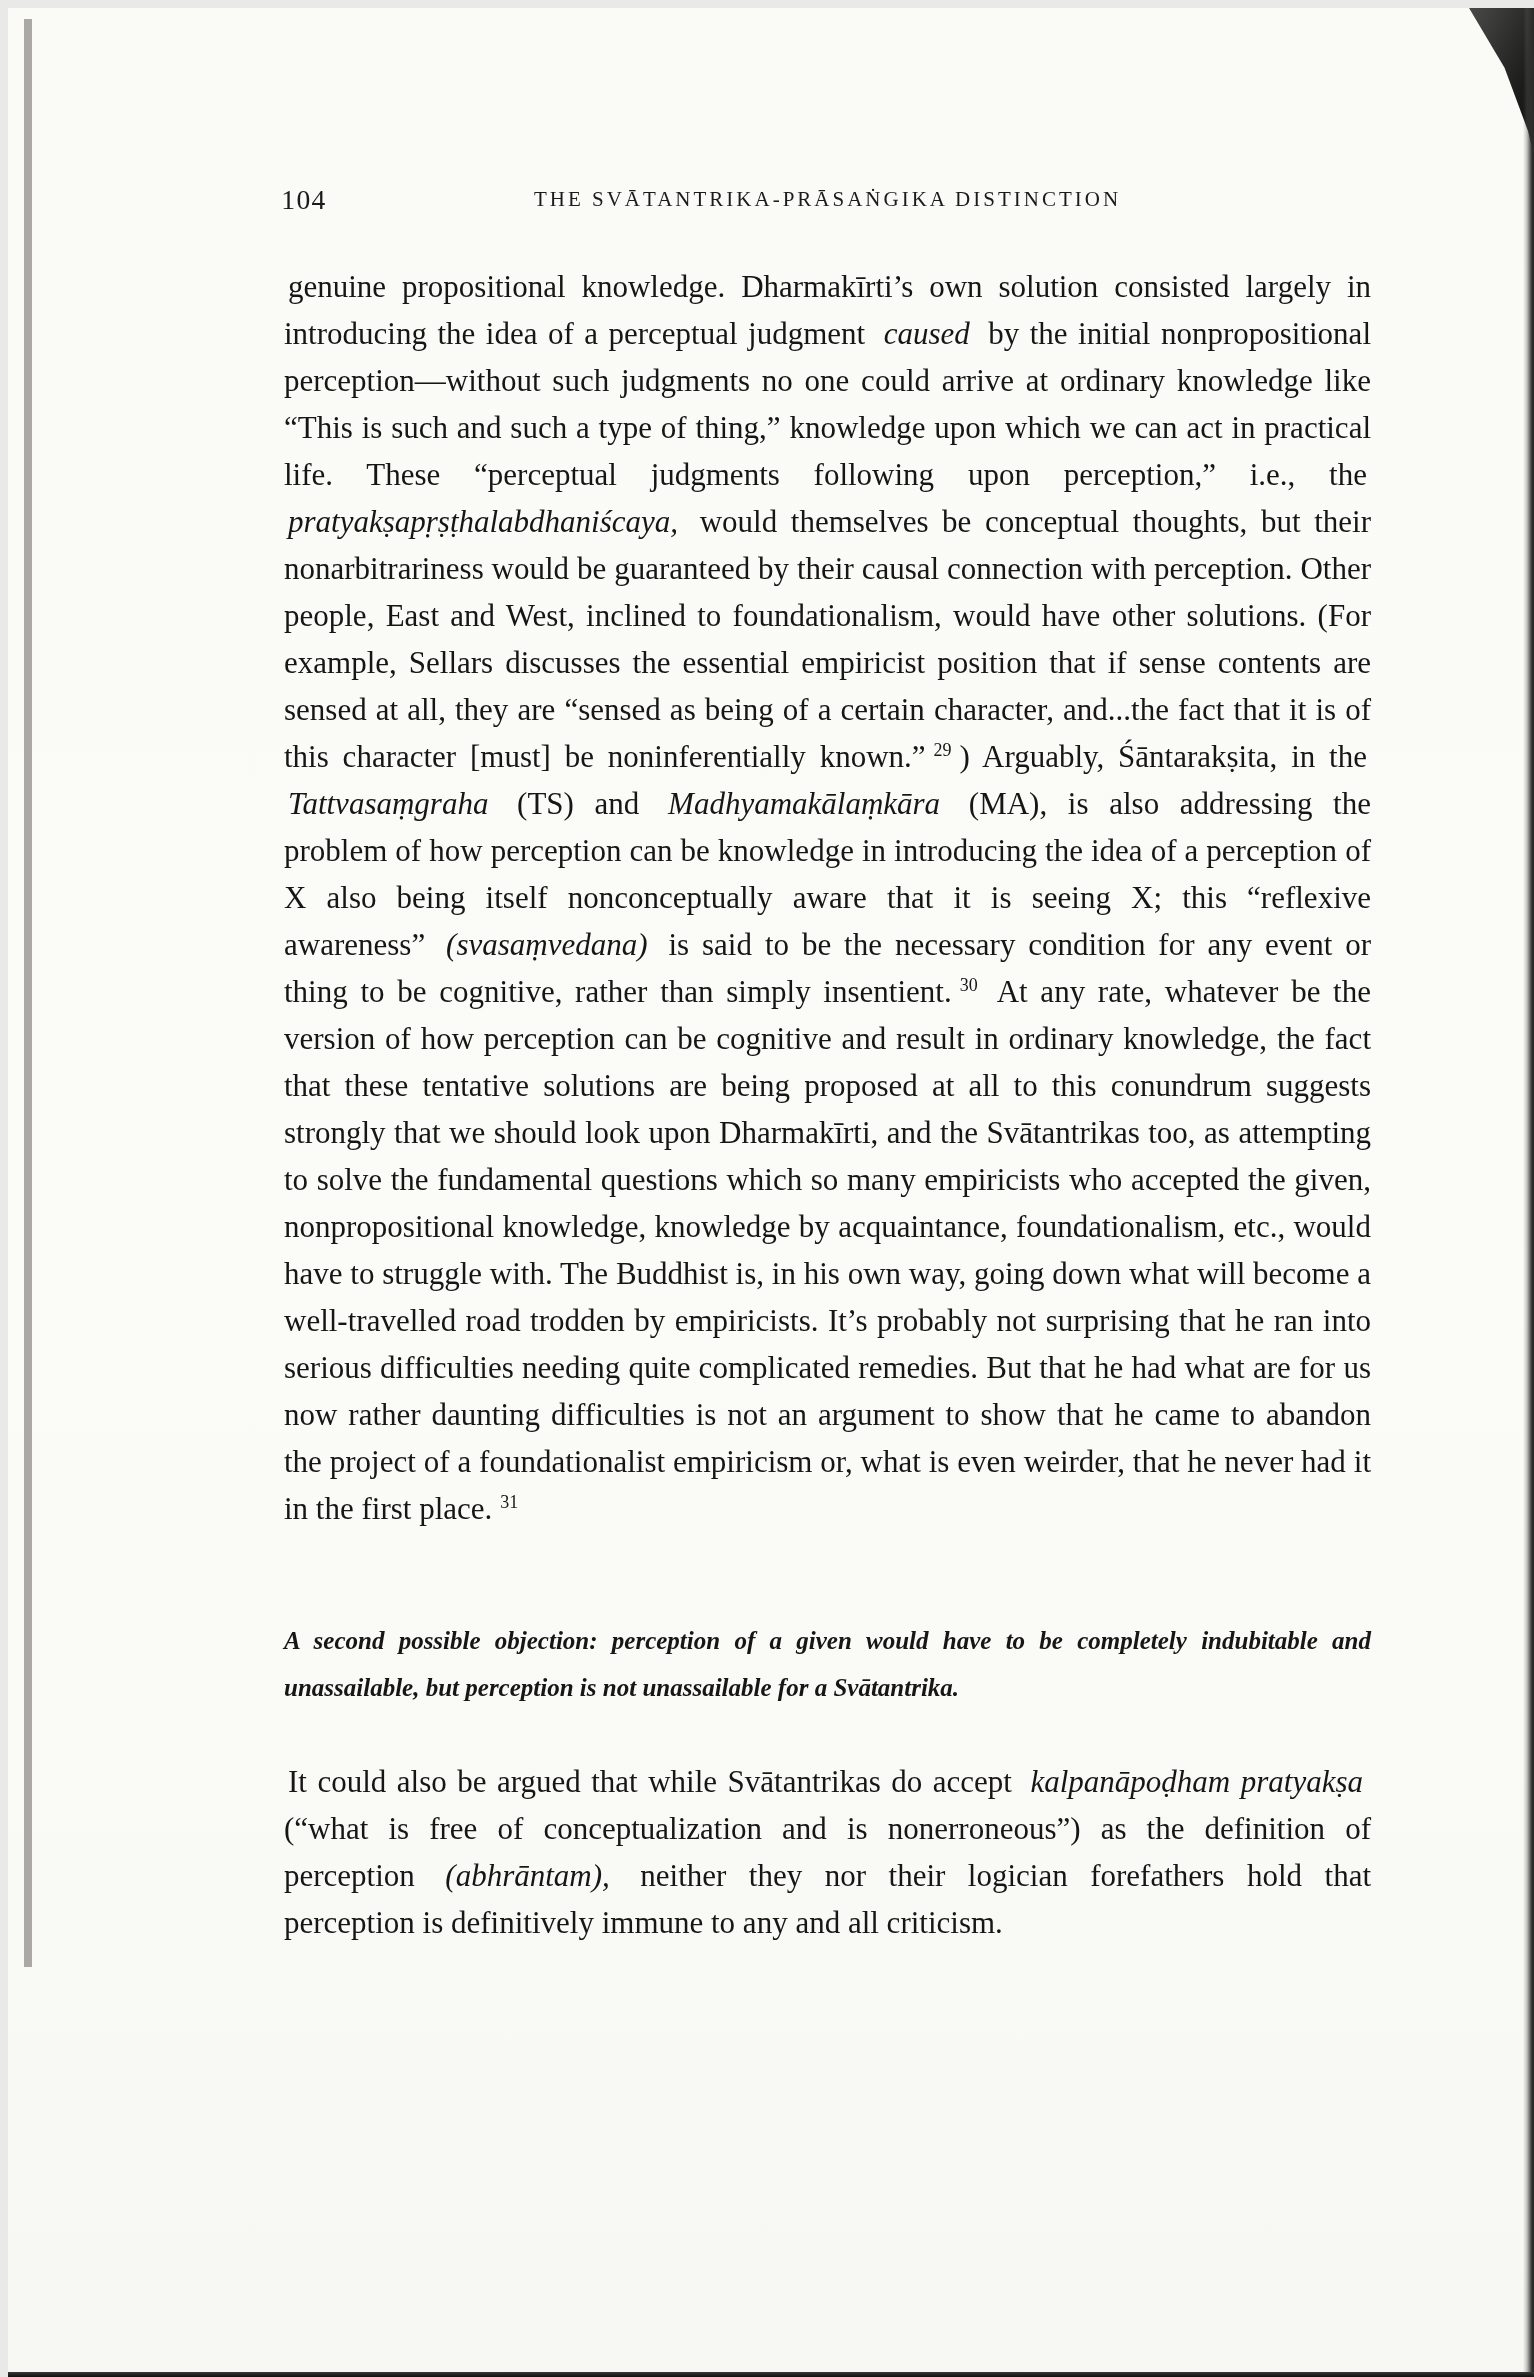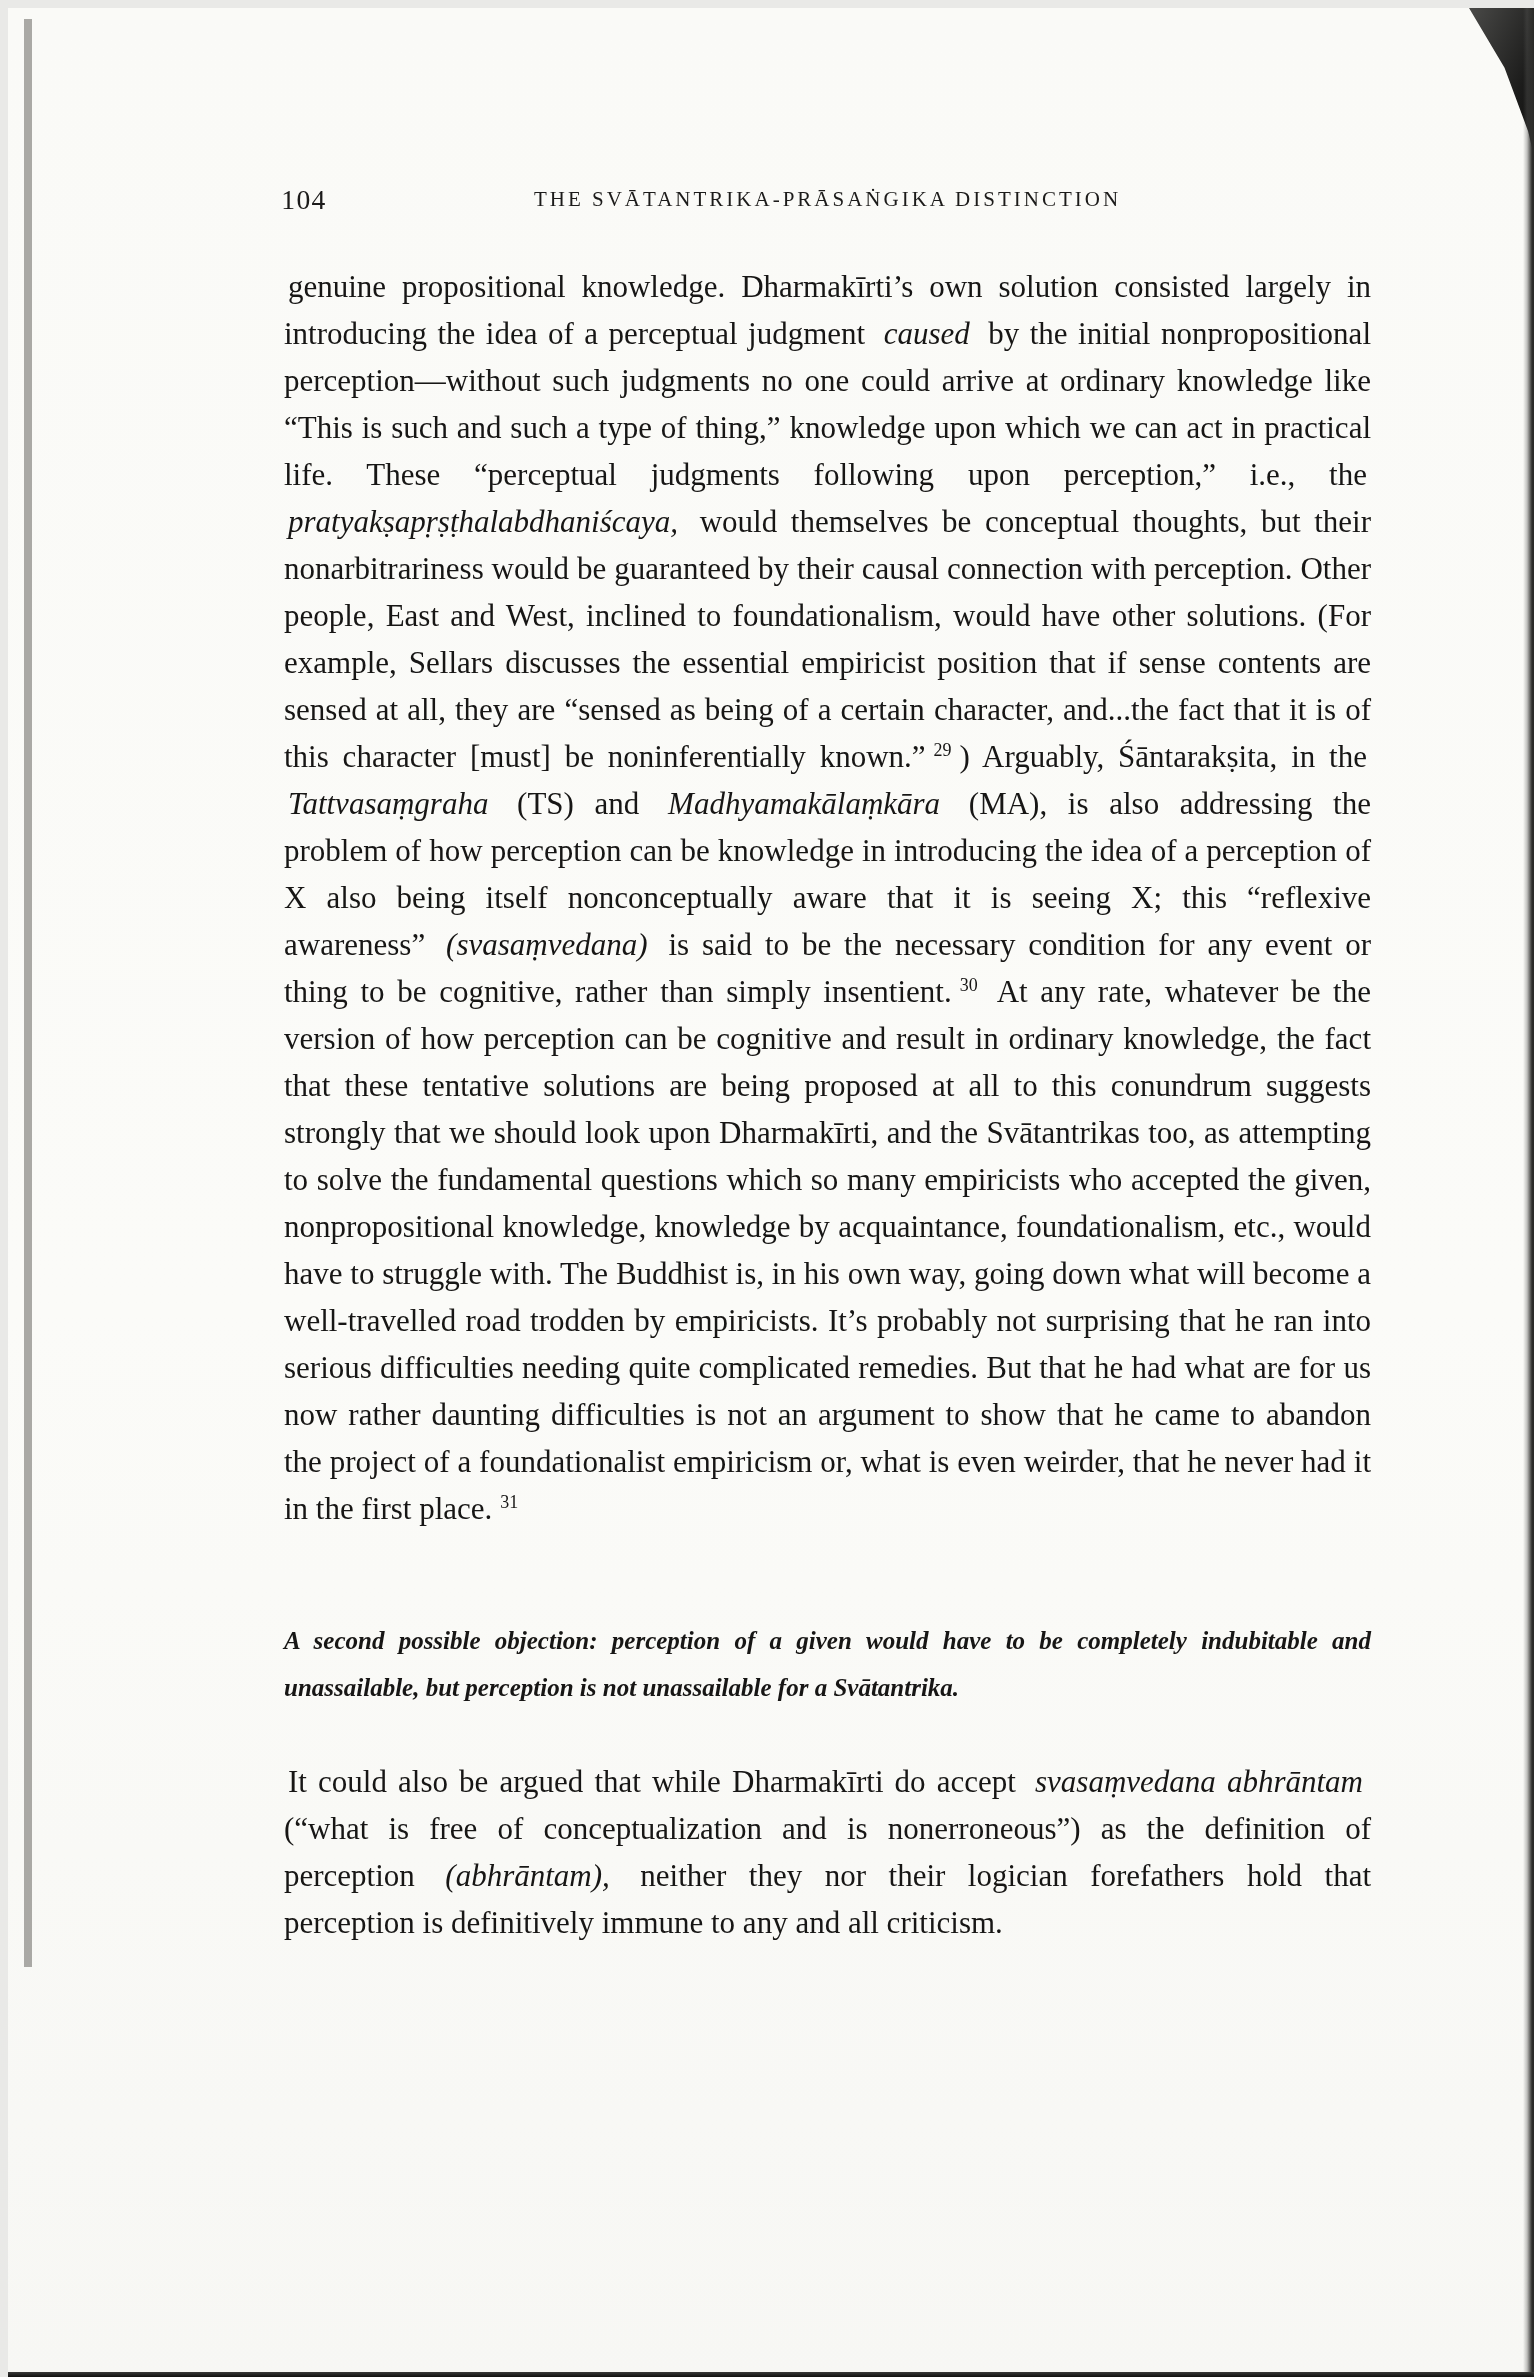--- a/index.html
+++ b/index.html
@@ -113,20 +113,20 @@
       <span class="page-number">104</span>
       <div class="running-title">THE SVĀTANTRIKA-PRĀSAṄGIKA DISTINCTION</div>
     </div>
 
     <div class="body-copy">
 
       <p class="paragraph-1"><span>genuine propositional knowledge. Dharmakīrti’s own solution consisted largely in introducing the idea of a perceptual judgment </span><i>caused</i><span> by the initial nonpropositional perception—without such judgments no one could arrive at ordinary knowledge like “This is such and such a type of thing,” knowledge upon which we can act in practical life. These “perceptual judgments following upon perception,” i.e., the </span><i>pratyakṣapṛṣṭhalabdhaniścaya,</i><span> would themselves be conceptual thoughts, but their nonarbitrariness would be guaranteed by their causal connection with perception. Other people, East and West, inclined to foundationalism, would have other solutions. (For example, Sellars discusses the essential empiricist position that if sense contents are sensed at all, they are “sensed as being of a certain character, and...the fact that it is of this character [must] be noninferentially known.”</span><sup>29</sup><span>) Arguably, Śāntarakṣita, in the </span><i>Tattvasaṃgraha</i><span> (TS) and </span><i>Madhyamakālaṃkāra</i><span> (MA), is also addressing the problem of how perception can be knowledge in introducing the idea of a perception of X also being itself nonconceptually aware that it is seeing X; this “reflexive awareness” </span><i>(svasaṃvedana)</i><span> is said to be the necessary condition for any event or thing to be cognitive, rather than simply insentient.</span><sup>30</sup><span> At any rate, whatever be the version of how perception can be cognitive and result in ordinary knowledge, the fact that these tentative solutions are being proposed at all to this conundrum suggests strongly that we should look upon Dharmakīrti, and the Svātantrikas too, as attempting to solve the fundamental questions which so many empiricists who accepted the given, nonpropositional knowledge, knowledge by acquaintance, foundationalism, etc., would have to struggle with. The Buddhist is, in his own way, going down what will become a well-travelled road trodden by empiricists. It’s probably not surprising that he ran into serious difficulties needing quite complicated remedies. But that he had what are for us now rather daunting difficulties is not an argument to show that he came to abandon the project of a foundationalist empiricism or, what is even weirder, that he never had it in the first place.</span><sup>31</sup></p>
 
       <p class="section-heading">A second possible objection: perception of a given would have to be completely indubitable and unassailable, but perception is not unassailable for a Svātantrika.</p>
 
-      <p class="paragraph-2"><span>It could also be argued that while Dharmakīrti do accept </span><i>svasaṃvedana abhrāntam</i><span> (“what is free of conceptualization and is nonerroneous”) as the definition of perception </span><i>(abhrāntam),</i><span> neither they nor their logician forefathers hold that perception is definitively immune to any and all criticism.</span></p>
+      <p class="paragraph-2"><span>It could also be argued that while Svātantrikas do accept </span><i>kalpanāpoḍham pratyakṣa</i><span> (“what is free of conceptualization and is nonerroneous”) as the definition of perception </span><i>(abhrāntam),</i><span> neither they nor their logician forefathers hold that perception is definitively immune to any and all criticism.</span></p>
 
     </div>
 
   </div>
 
 </div>
 
 
 </body></html>

